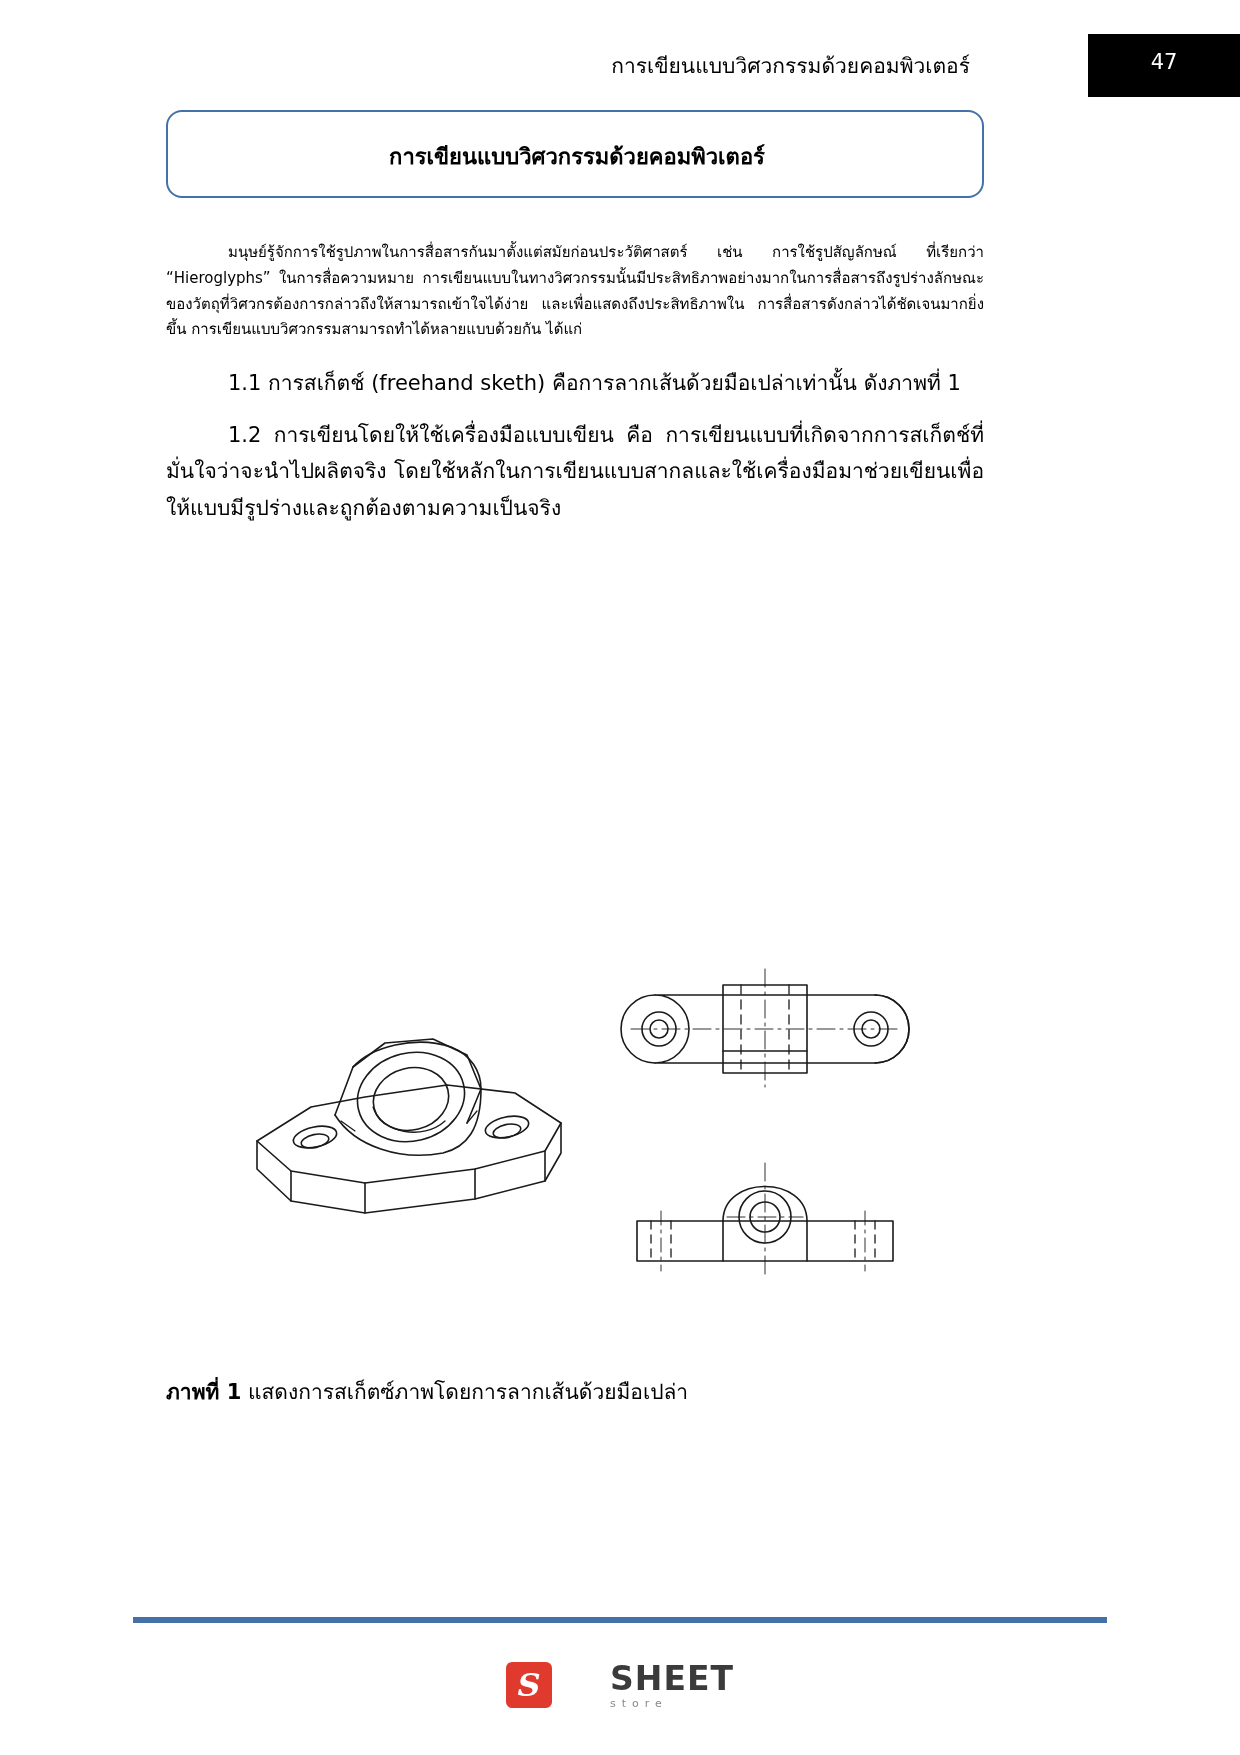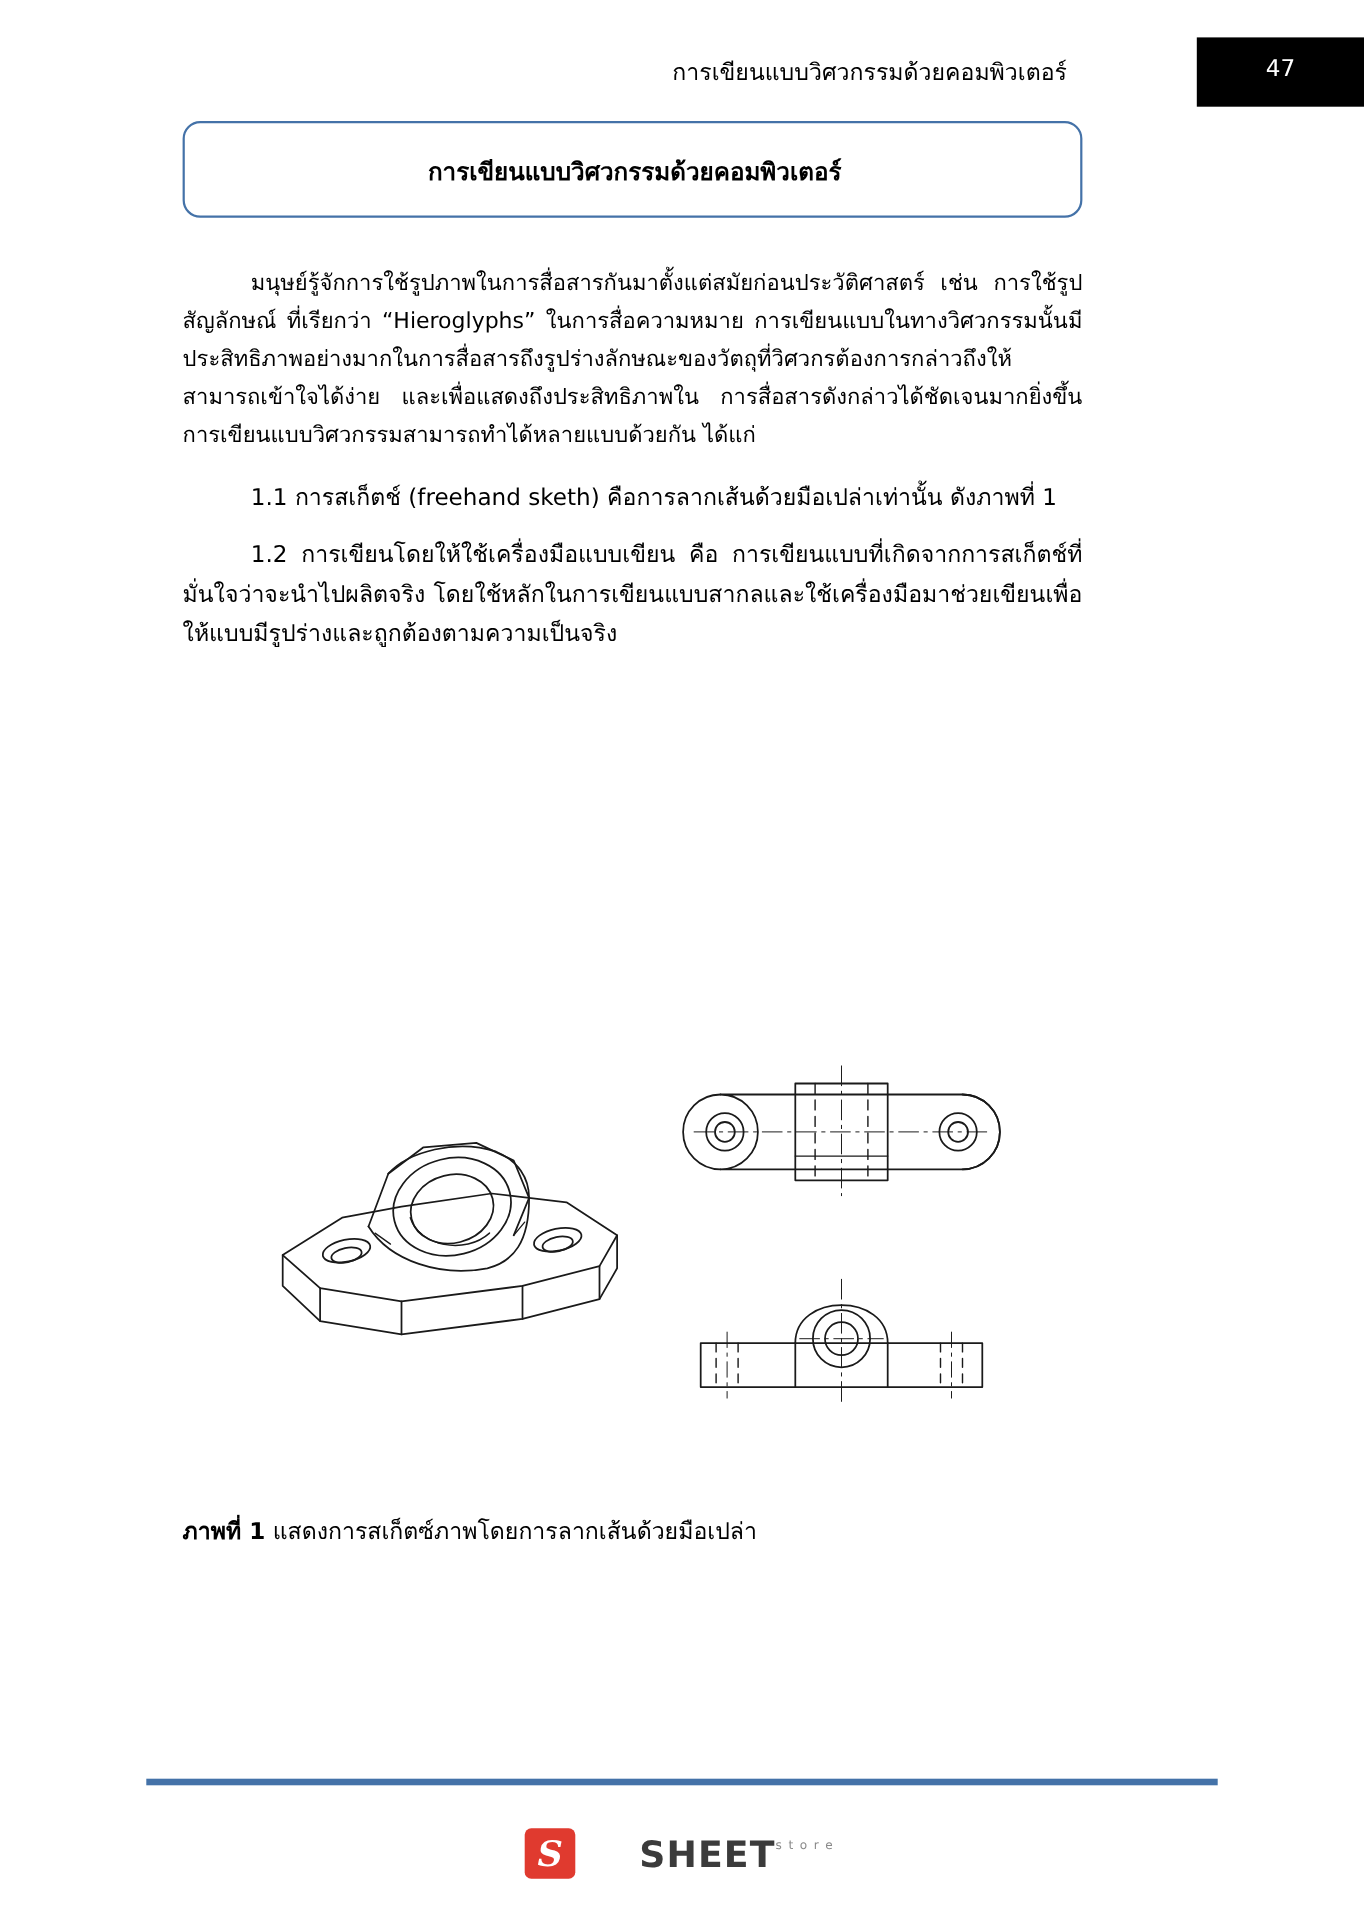--- a/index.html
+++ b/index.html
@@ -84,21 +84,21 @@
     top: 240px;
     width: 818px;
   }
   .section-heading {
     font-size: 21px;
     font-weight: bold;
     margin: 0 0 28px 0;
     line-height: 1.45;
   }
   p.para {
-    font-size: 20px;
+    font-size: 15px;
     line-height: 1.72;
     margin: 0 0 31px 0;
     text-align: justify;
     text-justify: inter-word;
     text-indent: 62px;
   }
   p.para.last-of-block {
     margin-bottom: 22px;
   }
   p.para-sub {
@@ -166,21 +166,21 @@
     font-style: italic;
     font-weight: bold;
     font-size: 32px;
     display: flex;
     align-items: center;
     justify-content: center;
     line-height: 1;
   }
   .logo-text {
     display: flex;
-    flex-direction: row;
+    flex-direction: column;
     justify-content: center;
     line-height: 1;
     margin-left: 48px;
   }
   .logo-text .lt-main {
     font-size: 33px;
     font-weight: bold;
     color: #3b3b3b;
     letter-spacing: 1px;
   }

